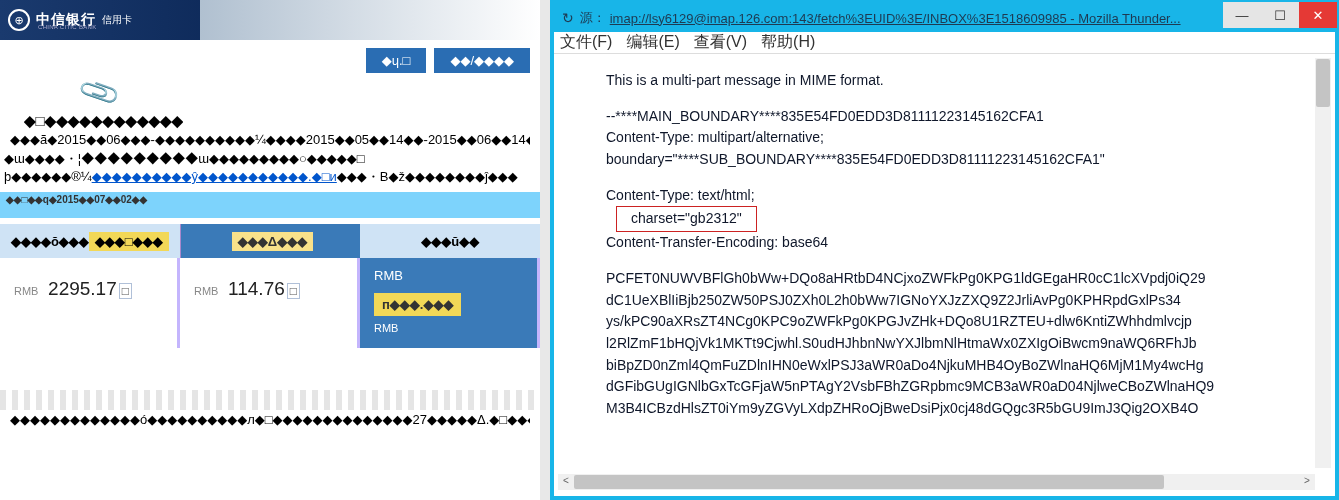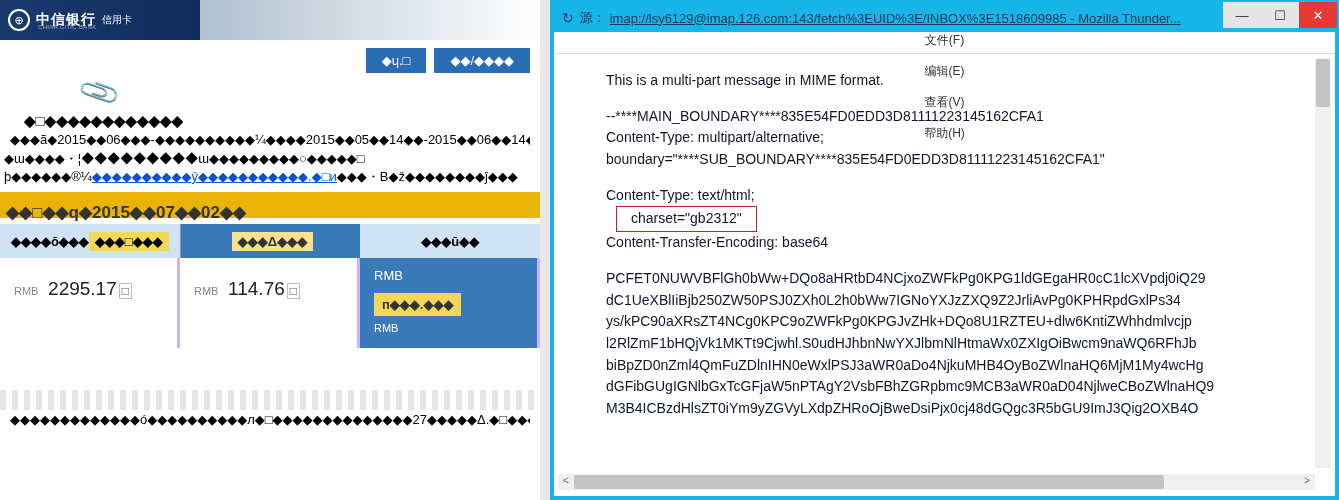--- a/index.html
+++ b/index.html
@@ -19,21 +19,21 @@
 
 .clip-ico { position:absolute; left:82px; top:76px; font-size:28px; color:#bbb; transform:rotate(-30deg); }
 
 .garble { position:absolute; font-size:13px; color:#000; white-space:nowrap; overflow:hidden; font-family:Arial,sans-serif; }
 .g1 { left:24px; top:112px; font-weight:bold; font-size:15px; }
 .g2 { left:10px; top:132px; width:520px; }
 .g3 { left:4px; top:150px; width:530px; }
 .g4 { left:4px; top:168px; width:530px; }
 .g4 a { color:#0055cc; text-decoration:underline; }
 
-.green-bar { position:absolute; left:0; top:192px; width:540px; height:26px; background:#eab308; color:#333; font-weight:bold; font-size:17px; padding:10px 6px; }
+.green-bar { position:absolute; left:0; top:192px; width:540px; height:26px; background:#7dd3fc; color:#333; font-weight:bold; font-size:10px; padding:2px 6px; }
 
 .tabs-row { position:absolute; left:0; top:224px; width:540px; height:34px; display:flex; }
 .tab { flex:1; font-size:13px; display:flex; align-items:center; justify-content:center; font-weight:bold; }
 .tab.a { background:#cfe3f5; border-right:1px solid #a8c; }
 .tab.a .inner-y { background:#f2d857; padding:2px 6px; }
 .tab.b { background:#3a7ab8; color:#fff; }
 .tab.b .inner-y { background:#f8e18a; color:#333; padding:2px 6px; margin-left:4px; }
 .tab.c { background:#cfe3f5; }
 
 .amounts { position:absolute; left:0; top:258px; width:540px; height:90px; display:flex; }
@@ -52,21 +52,21 @@
 .tb-title { height:28px; background:#18b5e8; display:flex; align-items:center; padding:0 8px; color:#1e3a52; font-size:13px; }
 .tb-title .tico { margin-right:6px; color:#1e3a52; font-size:14px; }
 .tb-title .t-prefix { color:#1e3a52; font-weight:normal; }
 .tb-title .t-url { color:#1e3a52; margin-left:4px;text-decoration:underline; }
 .tb-ctrls { position:absolute; right:-2px; top:-2px; display:flex; }
 .tb-ctrls div { width:38px; height:26px; display:flex; align-items:center; justify-content:center; font-size:13px; color:#333; }
 .tb-ctrls .min { background:#e5e5e5; }
 .tb-ctrls .max { background:#e5e5e5; }
 .tb-ctrls .cls { background:#e53935; color:#fff; }
 
-.tb-menu { height:22px; background:#fff; border-bottom:1px solid #ddd; display:flex; align-items:center; padding:0 6px; font-size:12px; color:#333; gap:14px;flex-direction:column; }
+.tb-menu { height:22px; background:#fff; border-bottom:1px solid #ddd; display:flex; align-items:center; padding:0 6px; font-size:16px; color:#333; gap:14px; }
 
 .tb-body { position:absolute; left:4px; top:54px; right:22px; bottom:30px; overflow:hidden; padding:12px 48px 0 48px; font-family:Arial,sans-serif; font-size:14px; color:#0f172a; line-height:1.55; white-space:nowrap; }
 .tb-body .para { margin-bottom:14px; }
 .red-box { border:1px solid #c22; display:inline-block; padding:1px 14px; margin-left:10px; }
 
 .vscroll { position:absolute; right:4px; top:54px; width:16px; bottom:28px; background:#f0f0f0; }
 .vscroll .thumb { width:14px; height:48px; background:#c4c4c4; margin:1px; border-radius:2px; }
 .hscroll { position:absolute; left:4px; right:20px; bottom:6px; height:16px; background:#f0f0f0; display:flex; align-items:center; }
 .hscroll .arrow { width:16px; height:14px; color:#666; font-size:10px; text-align:center; }
 .hscroll .track { flex:1; }

